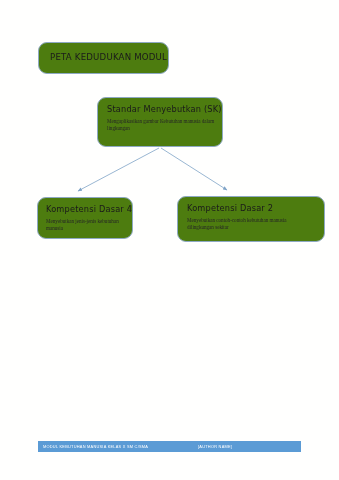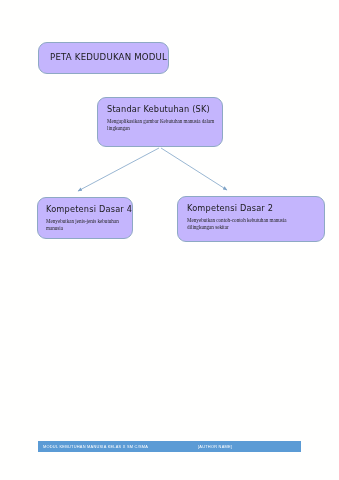--- a/index.html
+++ b/index.html
@@ -35,21 +35,21 @@
     width: 339px;
     height: 430px;
     pointer-events: none;
   }
 
   .node {
     position: absolute;
     box-sizing: border-box;
     border: 1px solid #8ea9c4;
     border-radius: 9px;
-    background: #c4b5fd;
+    background: #4d7c0f;
   }
 
   .node-title {
     font-family: "DejaVu Sans", sans-serif;
     color: #1a1a1a;
     letter-spacing: 0.2px;
     white-space: nowrap;
   }
 
   .node-desc {
@@ -177,21 +177,21 @@
       </defs>
       <line x1="159" y1="148" x2="78" y2="191" stroke="#7fa3c7" stroke-width="0.8" marker-end="url(#arrowhead)"></line>
       <line x1="161" y1="148" x2="227" y2="190" stroke="#7fa3c7" stroke-width="0.8" marker-end="url(#arrowhead)"></line>
     </svg>
 
     <div class="node" id="node-root">
       <div class="node-title">PETA KEDUDUKAN MODUL</div>
     </div>
 
     <div class="node" id="node-sk">
-      <div class="node-title">Standar Kebutuhan (SK)</div>
+      <div class="node-title">Standar Menyebutkan (SK)</div>
       <div class="node-desc">Mengaplikasikan gambar Kebutuhan manusia dalam lingkungan</div>
     </div>
 
     <div class="node" id="node-kd1">
       <div class="node-title">Kompetensi Dasar 4</div>
       <div class="node-desc">Menyebutkan jenis-jenis kebutuhan manusia</div>
     </div>
 
     <div class="node" id="node-kd2">
       <div class="node-title">Kompetensi Dasar 2</div>

